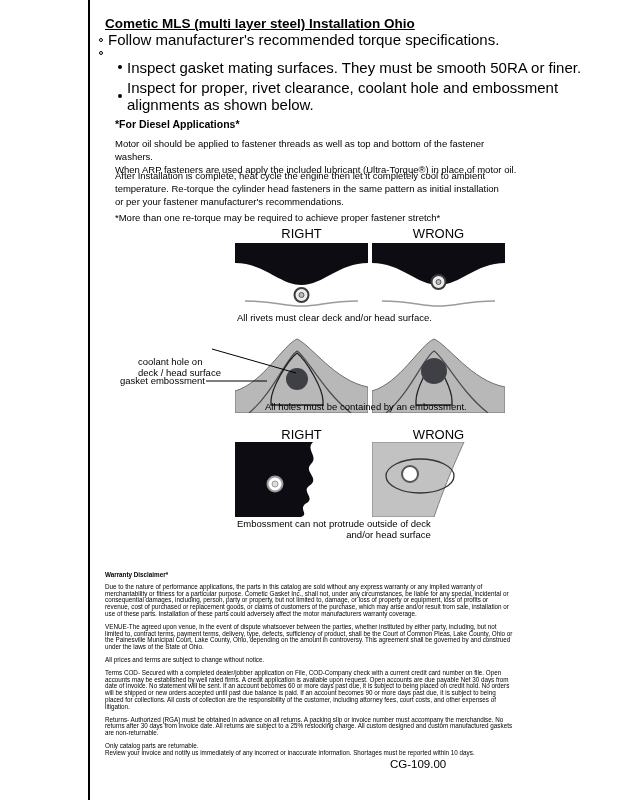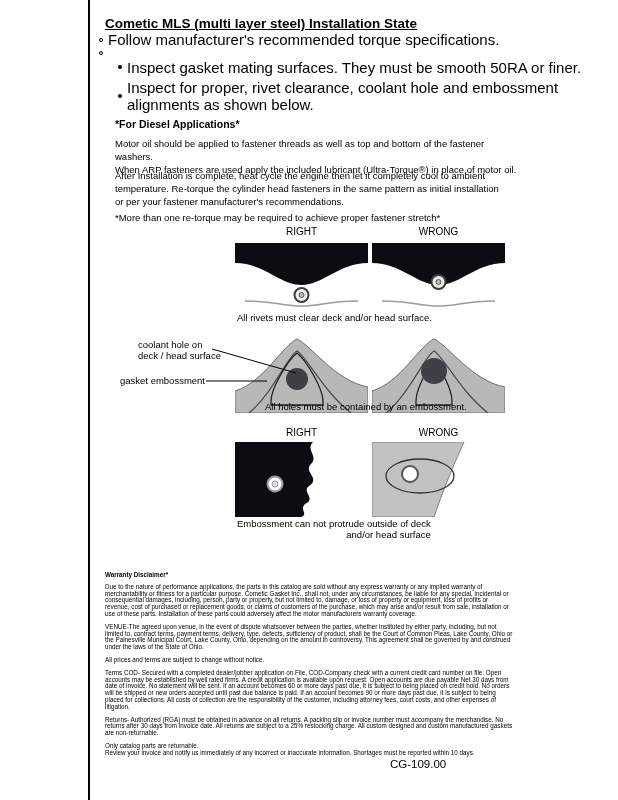--- a/index.html
+++ b/index.html
@@ -16,41 +16,41 @@
   .tip.sub { margin-left:19px; }
   .b-o { width:4px; height:4px; border:1px solid #000; border-radius:50%; margin-right:5px; flex:0 0 auto; }
   .b-f { width:4px; height:4px; background:#000; border-radius:50%; margin-right:5px; flex:0 0 auto; }
 
   .diesel-heading { position:absolute; left:115px; top:118px; font-size:10.5px; font-weight:bold; }
   .para { position:absolute; left:115px; width:404px; font-size:9.5px; line-height:13px; white-space:pre-line; }
   .p1 { top:137px; }
   .p2 { top:169px; }
   .note { top:211px; }
 
-  .dg-header { position:absolute; width:133px; text-align:center; font-size:10px; }
+  .dg-header { position:absolute; width:133px; text-align:center; font-size:13px; }
   .dg-img { position:absolute; width:133px; }
   .dg-img svg { display:block; width:133px; }
   .caption { position:absolute; left:237px; font-size:9.5px; white-space:pre-line; }
   .dg-label { position:absolute; font-size:9.5px; white-space:pre-line; line-height:11px; }
 
   .overlay { position:absolute; left:0; top:0; width:618px; height:800px; pointer-events:none; }
 
   .warranty { position:absolute; left:105px; top:572px; width:408px; font-size:6.3px; line-height:6.8px; }
   .warranty .w-h { font-weight:bold; margin-bottom:5px; }
   .warranty p { margin-bottom:6px; white-space:pre-line; }
 
   .docnum { position:absolute; left:390px; top:758px; font-size:11.5px; }
 </style>
 </head>
 <body>
 
 <div class="page">
   <div class="vrule"></div>
 
-  <div class="title">Cometic MLS (multi layer steel) Installation State</div>
+  <div class="title">Cometic MLS (multi layer steel) Installation Ohio</div>
 
   <div class="tips">
     <div class="tip">
       <span class="b-o"></span>
       <span>Follow manufacturer's recommended torque specifications.</span>
     </div>
     <div class="tip">
       <span class="b-o"></span>
     </div>
     <div class="tip sub">
@@ -87,21 +87,21 @@
     <svg viewBox="0 0 133 66" width="133" height="66">
       <rect width="133" height="66" fill="#ffffff"></rect>
       <path d="M0,0 H133 V20 C104,20 88,42 66.5,42 C45,42 29,20 0,20 Z" fill="#0c0c12"></path>
       <path d="M10,58 C40,58 48,63 66.5,63 C85,63 93,58 123,58" fill="none" stroke="#9b9b9b" stroke-width="1.5"></path>
       <circle cx="66.5" cy="39" r="7" fill="#ececec" stroke="#3c3c3c" stroke-width="2"></circle>
       <circle cx="66.5" cy="39" r="2.5" fill="#bbbbbb" stroke="#3c3c3c" stroke-width="0.8"></circle>
     </svg>
   </div>
   <div class="caption" style="top:312px;">All rivets must clear deck and/or head surface.</div>
 
-  <div class="dg-label" style="left:138px; top:339px;">coolant hole on
+  <div class="dg-label" style="left:138px; top:356px;">coolant hole on
 deck / head surface</div>
   <div class="dg-label" style="left:120px; top:375px;">gasket embossment</div>
 
   <div class="dg-img" style="left:235px; top:331px;">
     <svg viewBox="0 0 133 82" width="133" height="82">
       <rect width="133" height="82" fill="#ffffff"></rect>
       <path d="M0,82 L0,60 C28,52 48,14 62,8 C76,14 100,50 133,56 L133,82 Z" fill="#b8b8b8" stroke="#6e6e6e" stroke-width="1"></path>
       <path d="M14,82 C38,62 52,26 62,20 C72,26 88,60 116,82" fill="none" stroke="#4a4a4a" stroke-width="1.2"></path>
       <path d="M62,22 C72,30 88,58 88,70 L88,74 L36,74 L36,70 C36,58 52,30 62,22 Z" fill="none" stroke="#222222" stroke-width="1.3"></path>
       <circle cx="62" cy="48" r="11" fill="#3f3f46"></circle>

